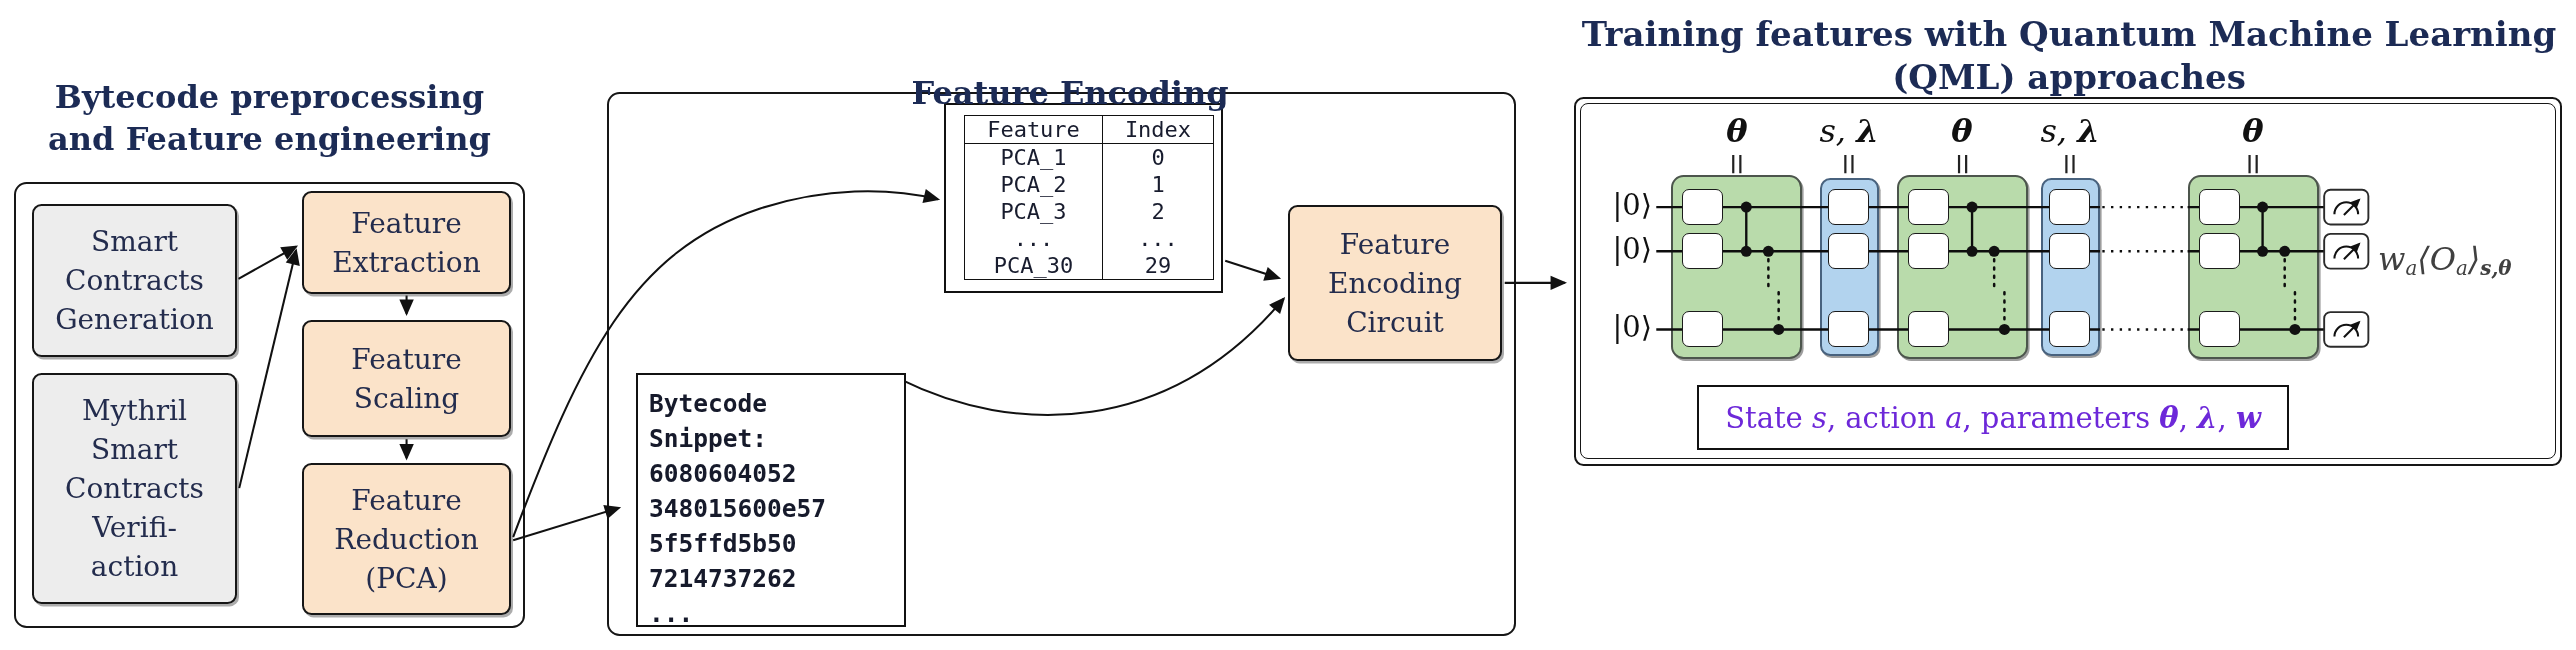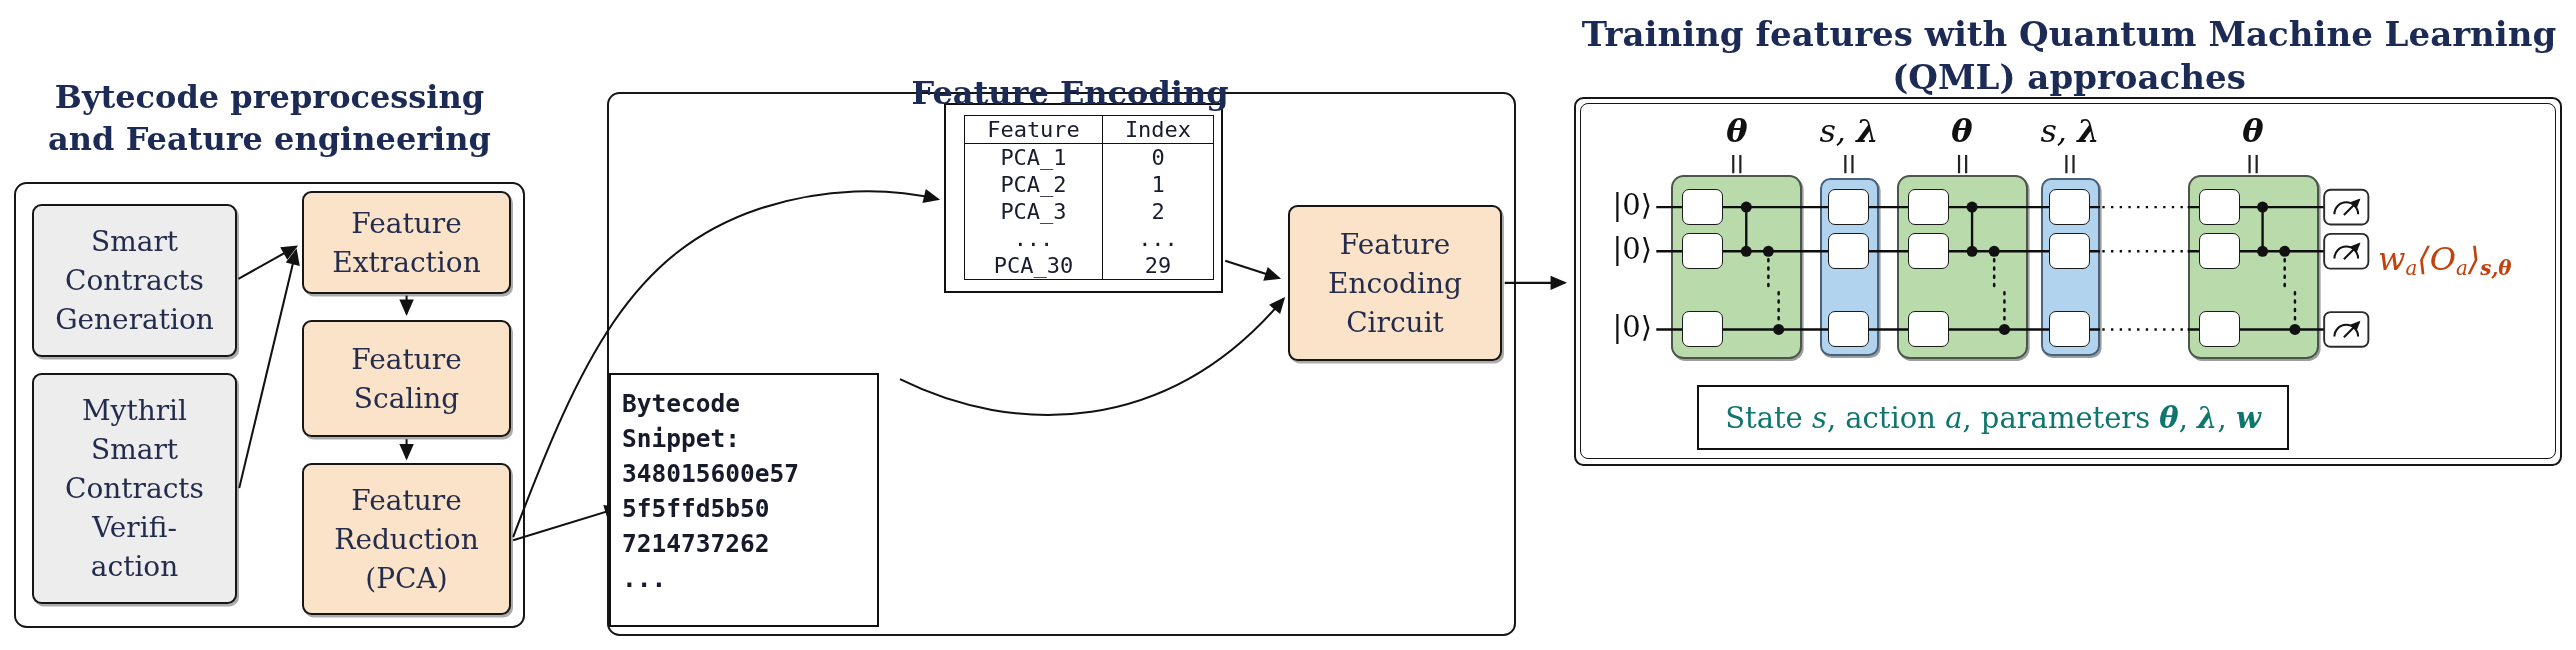--- a/index.html
+++ b/index.html
@@ -35,26 +35,26 @@
   .qblock{border-radius:12.6px;box-shadow:1.6px 2px 0 rgba(60,60,60,.5);}
   .green-block{background:#b9dbab;border:2px solid #4c554c;}
   .blue-block{background:#b2d3ee;border:2px solid #48627e;border-radius:10.3px;}
   .gate{position:absolute;width:41px;height:36px;background:#fff;border:1.9px solid #1b1b1b;
         border-radius:7px;z-index:5;box-sizing:border-box;}
   .collabel{position:absolute;width:126px;text-align:center;font-size:32px;color:#111;z-index:5;}
   .collabel .pre{font-style:italic;font-weight:normal;}
   .collabel .main{font-style:italic;font-weight:bold;}
   .ket{position:absolute;width:51px;text-align:right;font-size:29px;color:#111;z-index:5;
        font-family:"DejaVu Serif","DejaVu Sans",serif;}
-  .formula{position:absolute;font-size:32px;font-style:italic;color:#c2410c;z-index:5;
+  .formula{position:absolute;font-size:32px;font-style:italic;color:#404040;z-index:5;
            font-family:"DejaVu Serif","DejaVu Sans",serif;}
   .formula .sb{font-size:62%;vertical-align:-22%;}
   .formula .bold{font-weight:bold;}
   .caption-box{border:2.8px solid #111;background:#fff;display:flex;align-items:center;
-               justify-content:center;font-size:29px;color:#0f766e;z-index:5;
+               justify-content:center;font-size:29px;color:#6d28d9;z-index:5;
                font-family:"DejaVu Serif","DejaVu Sans",serif;white-space:pre;}
   .caption-box .it{font-style:italic;}
   .caption-box .bit{font-style:italic;font-weight:bold;}
   .z1{z-index:1}.z2{z-index:2}.z4{z-index:4}.z6{z-index:6}
   svg#connectors{position:absolute;left:0;top:0;z-index:3;}
   .arr{fill:none;stroke:#111;stroke-width:2.6px;}
   .wire{stroke:#0d0d0d;stroke-width:3px;fill:none;}
   .wire-dot{stroke:#0d0d0d;stroke-width:3px;fill:none;stroke-dasharray:3 8;}
   .ctail{stroke:#0d0d0d;stroke-width:3.2px;fill:none;stroke-dasharray:2.5 8;stroke-linecap:round;}
   .dmark{stroke:#222;stroke-width:2.8px;}
@@ -116,23 +116,24 @@
     <div class="cell c1">PCA_2</div>
     <div class="cell">1</div>
     <div class="cell c1">PCA_3</div>
     <div class="cell">2</div>
     <div class="cell c1">...</div>
     <div class="cell">...</div>
     <div class="cell c1">PCA_30</div>
     <div class="cell">29</div>
   </div>
 
-  <div class="abs code-box z4" style="left:609px;top:373px;width:270px;height:254px;">
+  <div class="abs code-box z4" style="left:636px;top:373px;width:270px;height:254px;">
     <div>Bytecode</div>
     <div>Snippet:</div>
+    <div>6080604052</div>
     <div>348015600e57</div>
     <div>5f5ffd5b50</div>
     <div>7214737262</div>
     <div>...</div>
   </div>
 
   <div class="abs node orange-node node-text z4" style="left:1288px;top:205px;width:214px;height:156px;">
     <span class="ln">Feature</span>
     <span class="ln">Encoding</span>
     <span class="ln">Circuit</span>

